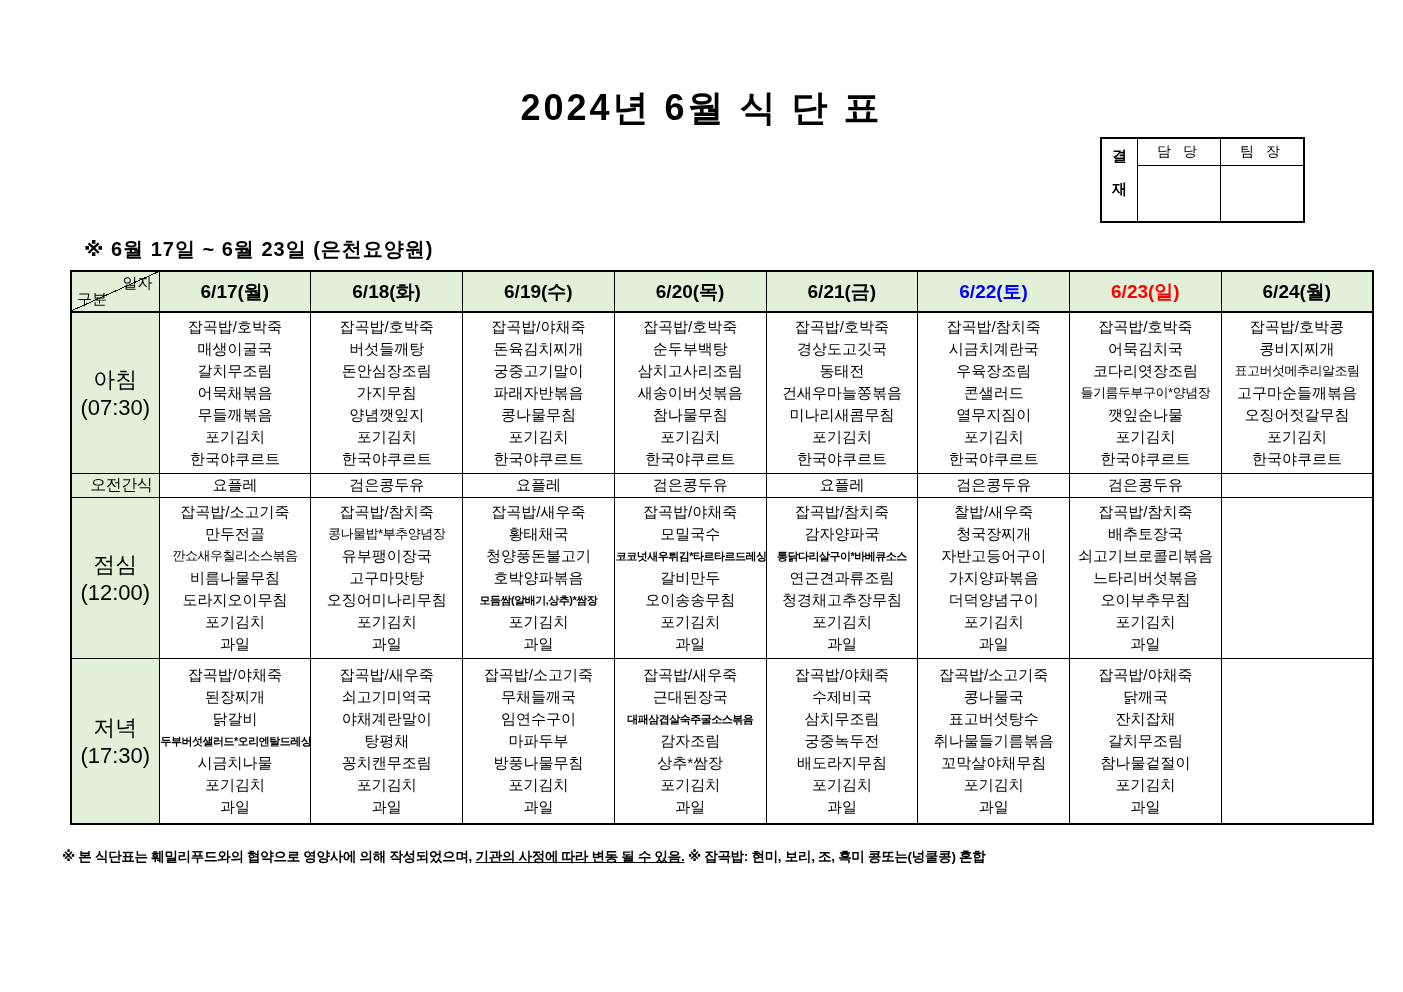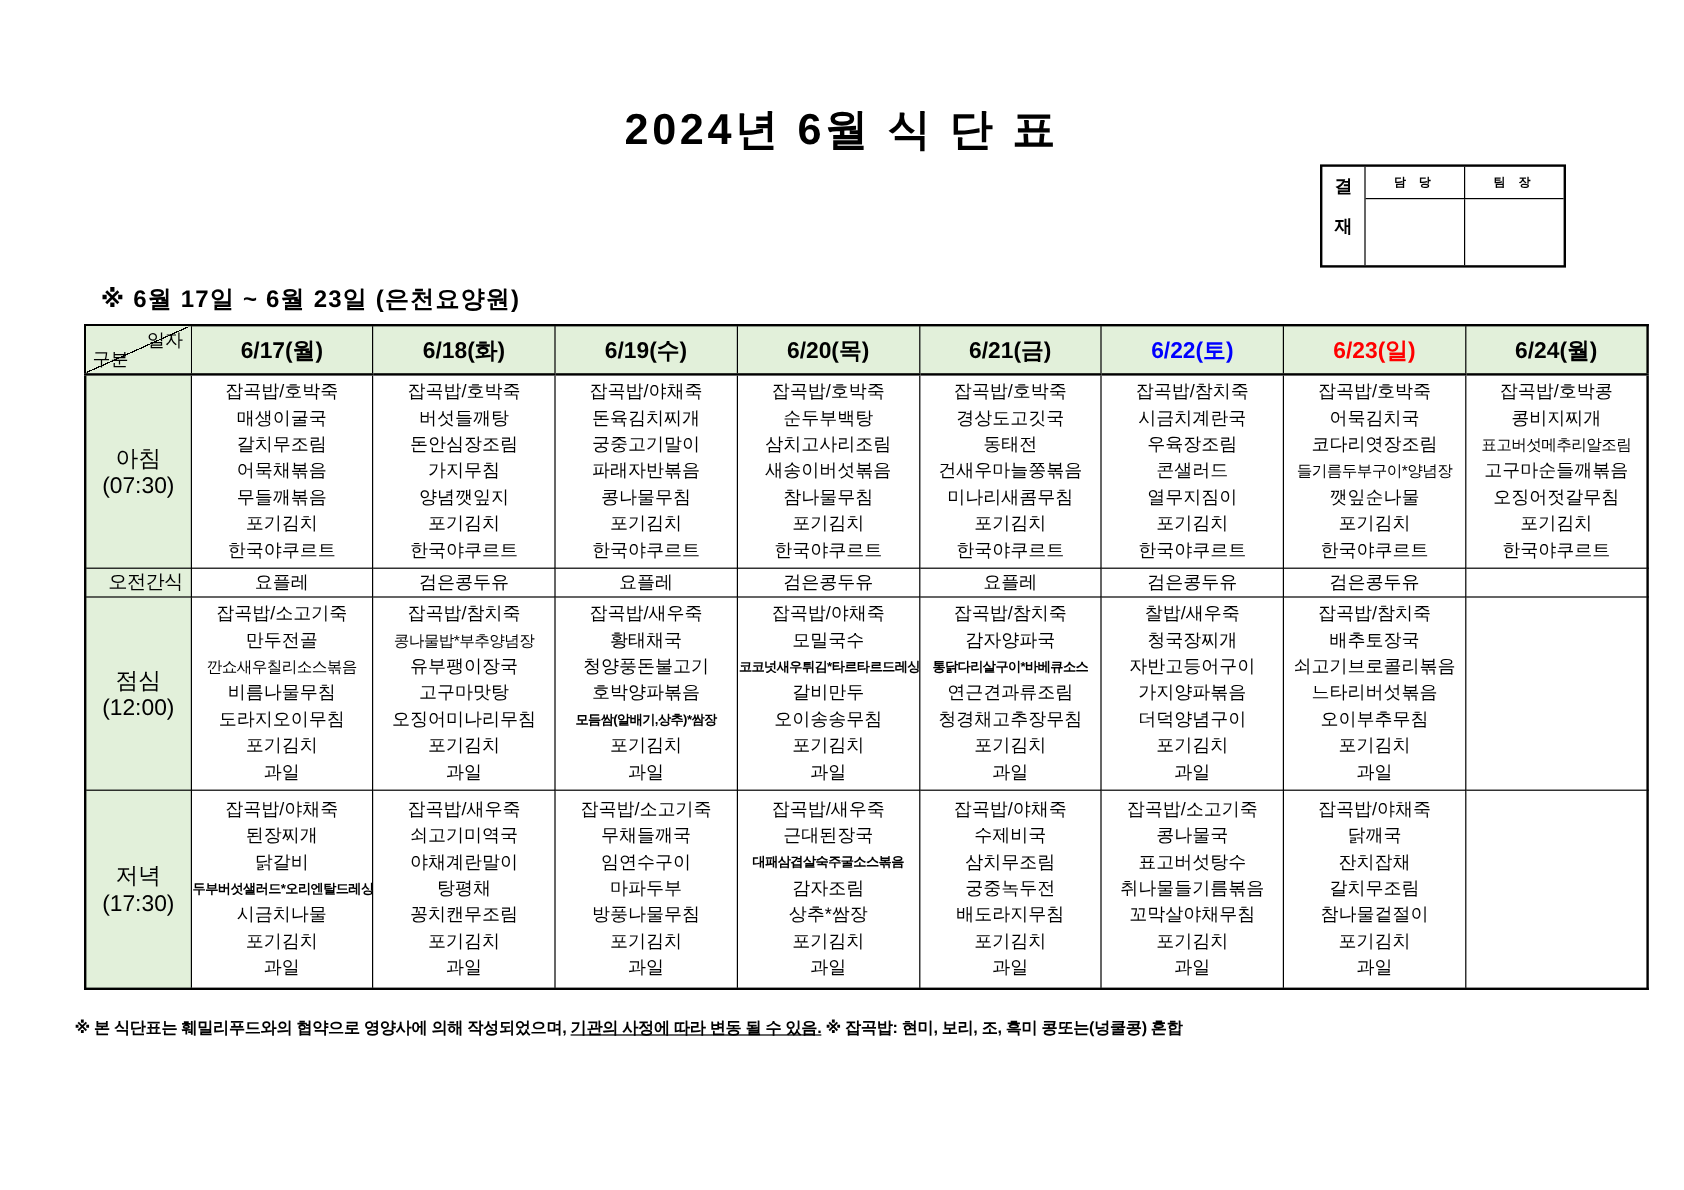--- a/index.html
+++ b/index.html
@@ -21,21 +21,21 @@
   .approval .stamp-col {
     width: 36px; border-right: 1px solid #000;
     display: flex; align-items: flex-start; justify-content: center;
     font-size: 15px; font-weight: bold;
   }
   .approval .stamp-col span { width: 1em; word-break: break-all; line-height: 2.2; text-align: center; }
   .approval .sign-cols { flex: 1; display: flex; flex-direction: column; }
   .approval .sign-head { display: flex; height: 27px; border-bottom: 1px solid #000; }
   .approval .sign-head div {
     flex: 1; display: flex; align-items: center; justify-content: center;
-    font-size: 10px; font-weight: bold; letter-spacing: 4px;
+    font-size: 14px; font-weight: normal; letter-spacing: 4px;
   }
   .approval .sign-head div:first-child { border-right: 1px solid #000; }
   .approval .sign-body { flex: 1; display: flex; }
   .approval .sign-body div { flex: 1; }
   .approval .sign-body div:first-child { border-right: 1px solid #000; }
 
   .subtitle {
     position: absolute; left: 84px; top: 236px;
     font-size: 20px; font-weight: bold; letter-spacing: 1px;
   }
@@ -59,21 +59,21 @@
     position: absolute; inset: 0;
     background: linear-gradient(to bottom right,
       transparent calc(50% - 1px), #000 calc(50% - 1px),
       #000 calc(50% + 0px), transparent calc(50% + 0px));
   }
   th.corner .c-top { position: absolute; top: 2px; right: 6px; font-size: 15px; font-weight: normal; }
   th.corner .c-bottom { position: absolute; bottom: 2px; left: 5px; font-size: 15px; font-weight: normal; }
 
   td.row-label {
     background: #e2f0da; text-align: center; vertical-align: middle;
-    font-size: 19px; padding: 0 1px;
+    font-size: 22px; padding: 0 1px;
   }
   td.row-label .lbl-time { display: block; }
   td.snack-label-cell {
     background: #e2f0da; text-align: center; vertical-align: middle;
     font-size: 16px; letter-spacing: -0.5px; padding-left: 12px;
   }
   tr.meal-row td.menu-cell {
     vertical-align: middle; text-align: center; padding: 3px 1px;
   }
   tr.meal-row { height: 158px; }

